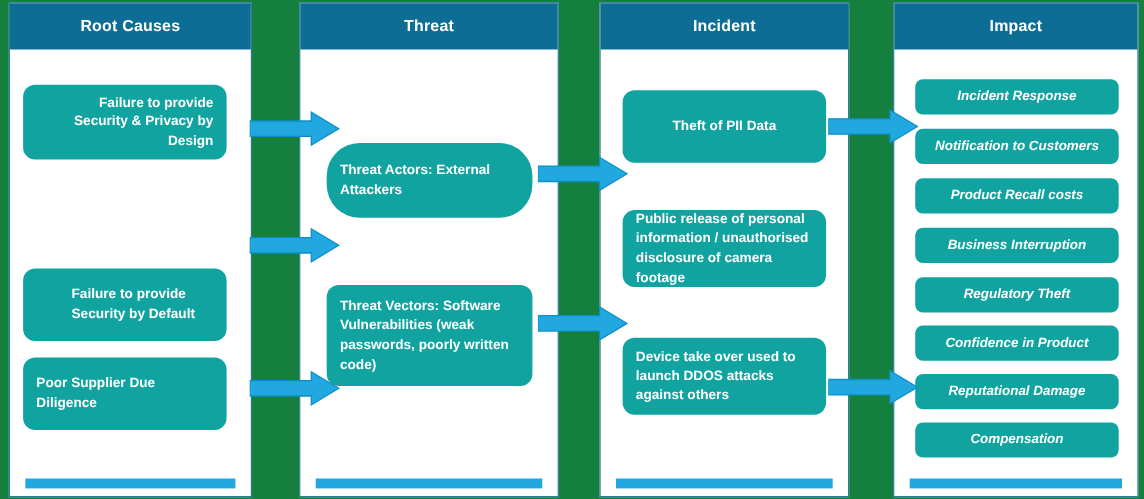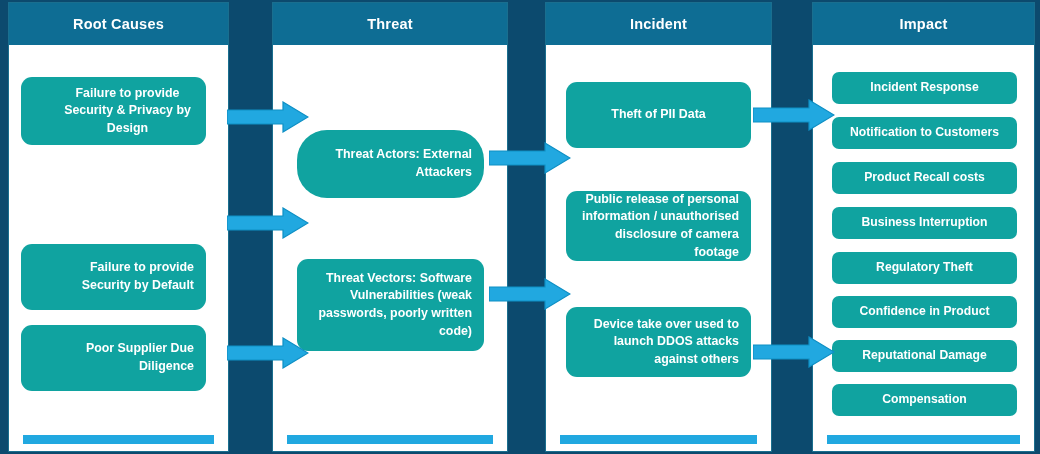--- a/index.html
+++ b/index.html
@@ -11,21 +11,21 @@
     width: 1040px;
     height: 454px;
     font-family: "Liberation Sans", sans-serif;
     overflow: hidden;
   }
 
   #canvas {
     position: relative;
     width: 1040px;
     height: 454px;
-    background: #0c4a6e;
+    background: #15803d;
   }
 
   
   .panel {
     position: absolute;
     box-sizing: border-box;
     border: 1px solid #1a6f8f;
     background: #ffffff;
     z-index: 1;
   }
@@ -64,29 +64,30 @@
     border-radius: 11px;
     color: #ffffff;
     font-size: 12.4px;
     font-weight: bold;
     line-height: 1.42;
     display: flex;
     align-items: center;
     padding: 4px 12px;
     z-index: 3;
   }
-  .node.center  { justify-content: center; text-align: right; }
-  .node.leftal  { justify-content: flex-start; text-align: center; padding-left: 40px; }
+  .node.center  { justify-content: center; text-align: left; }
+  .node.leftal  { justify-content: flex-start; text-align: right; padding-left: 40px; }
 
   
   .node.pill {
     border-radius: 7px;
     justify-content: center;
     text-align: center;
     font-size: 12.2px;
+    font-style: italic;
   }
 
   
   .arrow {
     position: absolute;
     z-index: 5;
   }
   .arrow svg { display: block; }
 </style>
 </head>

